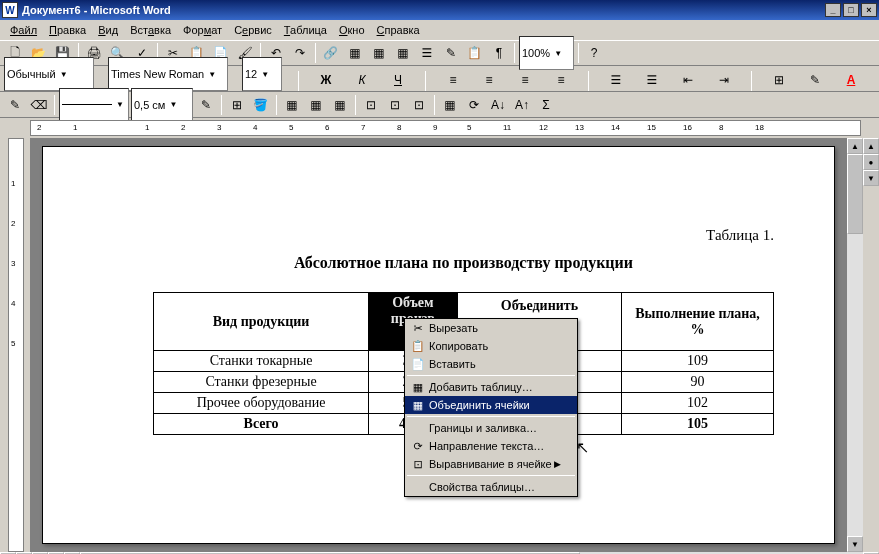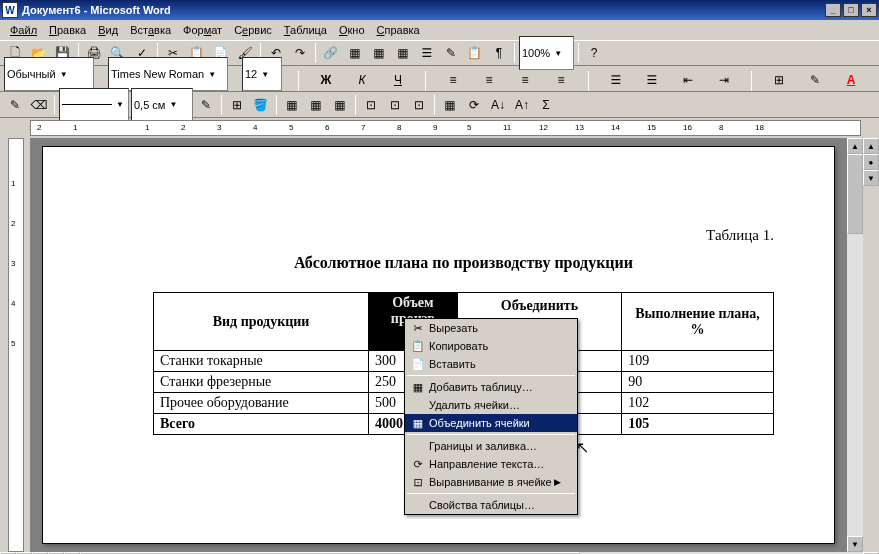--- a/index.html
+++ b/index.html
@@ -34,21 +34,21 @@
 .vruler .rv { flex: 1; background: #fff; border: 1px solid #808080; margin: 0 6px 0 8px; position: relative; font-size: 8px; }
 .vtick { position: absolute; left: 2px; }
 
 .docarea { flex: 1; background: #808080; overflow: hidden; position: relative; padding: 8px 0; }
 .page { background: #fff; border: 1px solid #000; box-shadow: 2px 2px 4px rgba(0,0,0,0.3); margin: 0 12px; height: 100%; padding: 80px 60px 12px 110px; position: relative; }
 
 .tcaption-right { text-align: right; font-family: 'Times New Roman', serif; font-size: 15px; margin-bottom: 10px; }
 .theading { text-align: center; font-family: 'Times New Roman', serif; font-size: 16px; font-weight: bold; margin-bottom: 20px; }
 
 table.doc { border-collapse: collapse; width: 100%; font-family: 'Times New Roman', serif; font-size: 14px; }
-table.doc th, table.doc td { border: 1px solid #000; padding: 2px 6px; }
+table.doc th, table.doc td { border: 1px solid #000; padding: 2px 6px; text-align: center; }
 table.doc th { font-weight: bold; text-align: center; }
 table.doc .sel { background: #000; color: #e5e5e5; }
 table.doc .bold { font-weight: bold; }
 
 .ctxmenu { position: absolute; left: 404px; top: 318px; width: 174px; background: #d4d0c8; border: 1px solid #000; box-shadow: 2px 2px 3px rgba(0,0,0,0.4); font-size: 11px; z-index: 100; }
 .ctxmenu .mi { display: flex; align-items: center; height: 18px; padding: 0 16px 0 4px; cursor: default; }
 .ctxmenu .mi .ic { width: 18px; height: 16px; display: flex; align-items: center; justify-content: center; font-size: 11px; }
 .ctxmenu .mi .tx { flex: 1; padding-left: 2px; }
 .ctxmenu .mi .ar { font-size: 9px; }
 .ctxmenu .mi.hl { background: #0a246a; color: #fff; }
@@ -298,24 +298,20 @@
     </div>
   <div class="mi">
       <span class="ic">📄</span>
       <span class="tx">Вставить</span>
     </div>
   <div class="msep"></div>
   <div class="mi">
       <span class="ic">▦</span>
       <span class="tx">Добавить таблицу…</span>
     </div>
-  <div class="mi">
-      <span class="ic"></span>
-      <span class="tx">Удалить ячейки…</span>
-    </div>
   <div class="mi hl">
       <span class="ic">▦</span>
       <span class="tx">Объединить ячейки</span>
     </div>
   <div class="msep"></div>
   <div class="mi">
       <span class="ic"></span>
       <span class="tx">Границы и заливка…</span>
     </div>
   <div class="mi">

